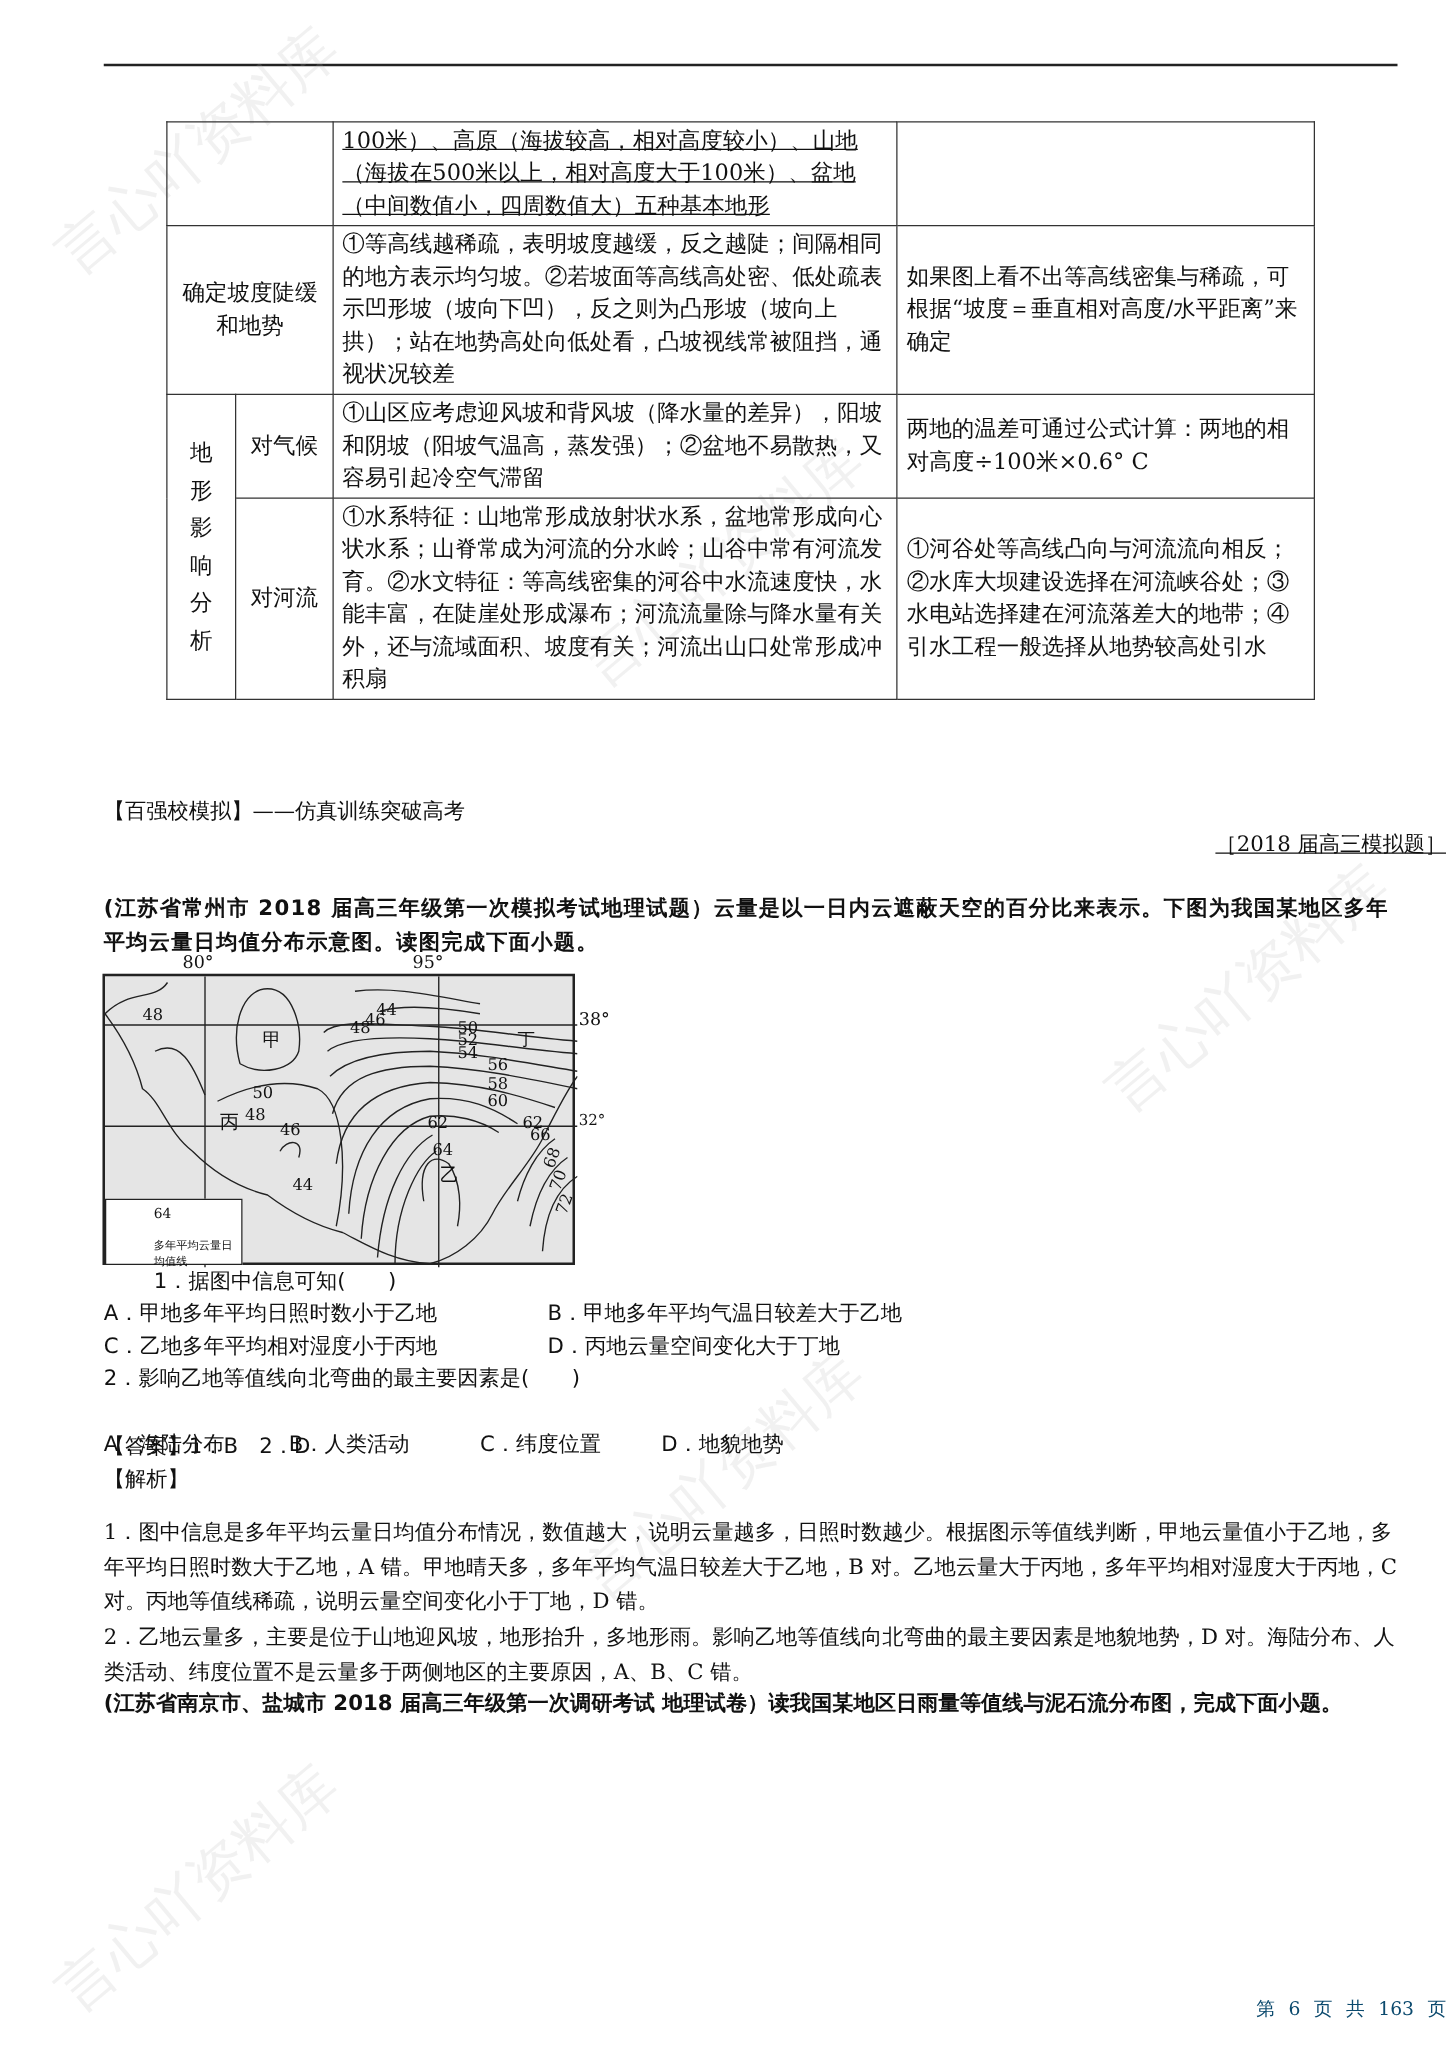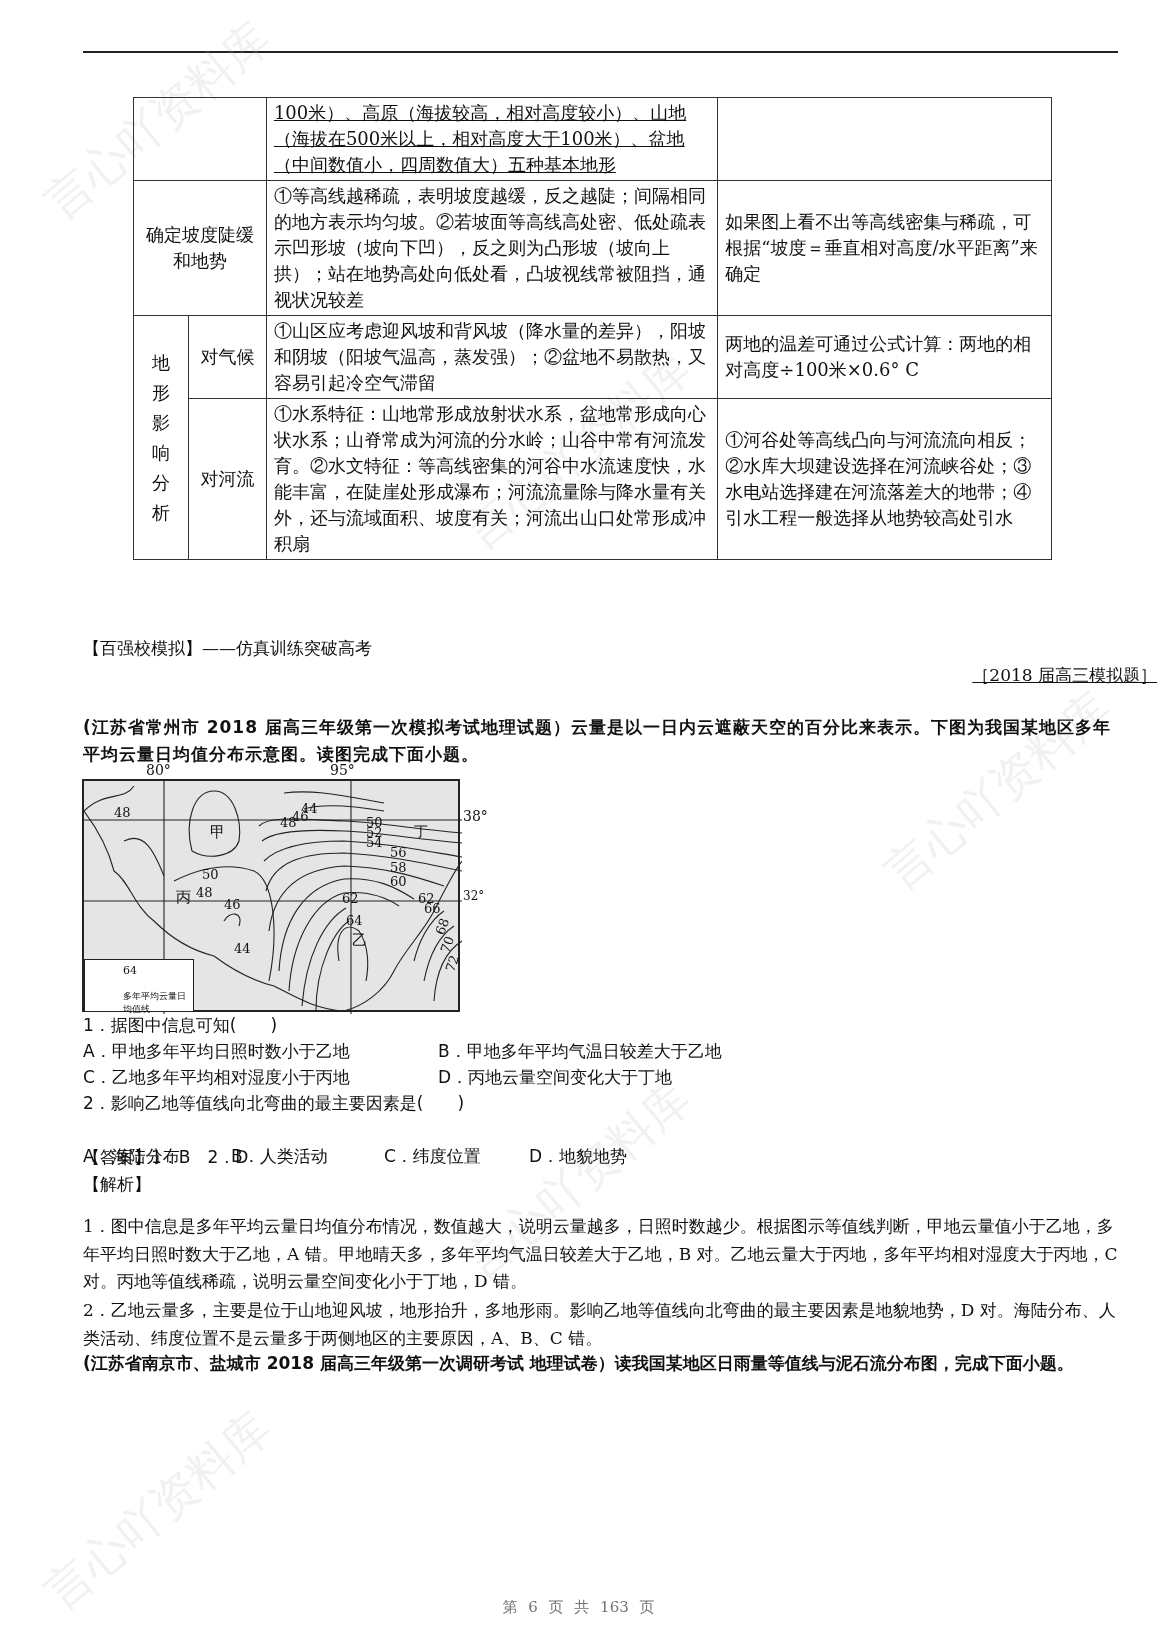--- a/index.html
+++ b/index.html
@@ -29,21 +29,21 @@
   .q-intro { top: 714px; font-family: "DejaVu Sans", sans-serif; font-weight: bold; letter-spacing: 1px; }
   .map {
     position: absolute; left: 82px; top: 779px; width: 378px; height: 233px;
     border: 2px solid #222; background: #e5e5e5;
   }
   .map svg { position: absolute; left: 0; top: 0; }
   .lbl { position: absolute; font-size: 13px; font-family: "DejaVu Serif", serif; }
   .q-line { position: absolute; left: 83px; font-size: 17px; font-family: "DejaVu Sans", sans-serif; line-height: 25px; }
   .opts span { display: inline-block; }
   .ana { position: absolute; left: 83px; width: 1040px; font-size: 17px; line-height: 27.5px; margin-top: 16px; }
-  .footer { position: absolute; left: 0; width: 1157px; top: 1598px; text-align: center; font-size: 15px; color: #737373; word-spacing: 6px; }
+  .footer { position: absolute; left: 0; width: 1157px; top: 1598px; text-align: right; font-size: 15px; color: #0c4a6e; word-spacing: 6px; }
   .wm { position: absolute; color: rgba(180,180,180,0.18); font-size: 46px; transform: rotate(-40deg); font-family: "DejaVu Sans", sans-serif; white-space: nowrap; pointer-events:none; }
 </style>
 </head>
 <body>
 
 <div class="header-rule"></div>
 
 <div class="wm" style="left:20px;top:90px;">言心吖资料库</div>
 <div class="wm" style="left:440px;top:420px;">言心吖资料库</div>
 <div class="wm" style="left:860px;top:760px;">言心吖资料库</div>
@@ -151,21 +151,21 @@
 
   <div style="position:absolute;left:0;top:178px;width:110px;height:53px;border:1px solid #222;background:#fff;">
     <div class="lbl" style="left:38px;top:4px;font-size:11px;">64</div>
     <div class="lbl" style="left:6px;top:30px;font-size:9px;font-family:Liberation Sans, sans-serif;margin-left:32px;">多年平均云量日均值线</div>
   </div>
 </div>
 
 <div class="lbl" style="left:463px;top:808px;font-size:14px;">38°</div>
 <div class="lbl" style="left:463px;top:889px;font-size:12px;">32°</div>
 
-<div class="q-line" style="top:1013px;">1．据图中信息可知(　　)</div>
+<div class="q-line" style="top:1013px;margin-left:40px;">1．据图中信息可知(　　)</div>
 <div class="q-line opts" style="top:1039px;">
   <span style="width:355px;">A．甲地多年平均日照时数小于乙地</span><span>B．甲地多年平均气温日较差大于乙地</span>
 </div>
 <div class="q-line opts" style="top:1065px;">
   <span style="width:355px;">C．乙地多年平均相对湿度小于丙地</span><span>D．丙地云量空间变化大于丁地</span>
 </div>
 <div class="q-line" style="top:1091px;">2．影响乙地等值线向北弯曲的最主要因素是(　　)</div>
 <div class="q-line opts" style="top:1117px;margin-top:27px;">
   <span style="width:148px;">A．海陆分布</span><span style="width:153px;">B．人类活动</span><span style="width:145px;">C．纬度位置</span><span>D．地貌地势</span>
 </div>

